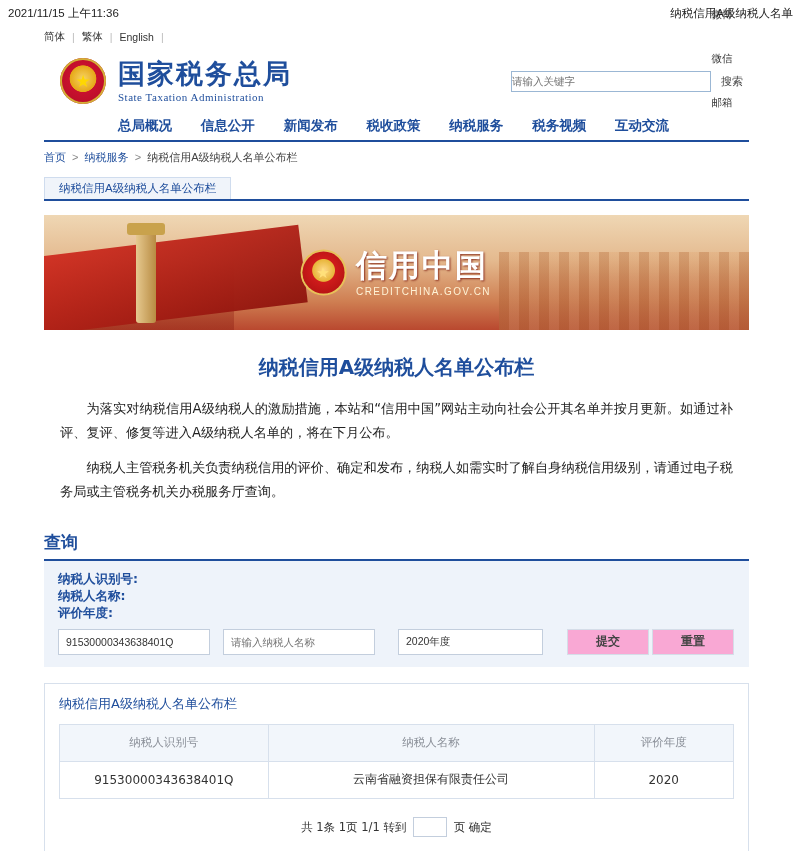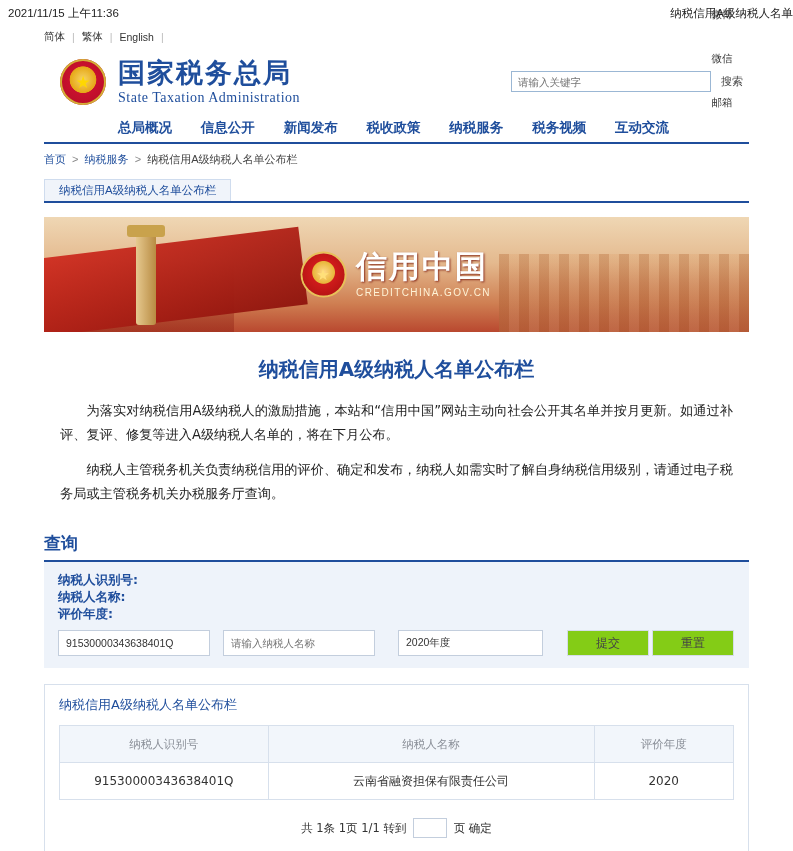--- a/index.html
+++ b/index.html
@@ -94,37 +94,37 @@
   .logo-cn {
     font-family: "DejaVu Sans", sans-serif;
     font-size: 27px;
     font-weight: bold;
     color: #1f4e9c;
     letter-spacing: 2px;
     line-height: 1.1;
   }
   .logo-en {
     font-family: "Liberation Serif", serif;
-    font-size: 14px;
+    font-size: 11px;
     color: #1f4e9c;
     letter-spacing: 0.5px;
     margin-top: 2px;
   }
   .search-box {
     margin-left: auto;
     display: flex;
     align-items: center;
     gap: 10px;
   }
   .search-input {
     width: 200px;
     height: 21px;
     border: 1px solid #9bb7d4;
     font-size: 10.5px;
-    padding: 0 6px;
+    padding: 0 0;
     color: #888;
     background: #fff;
     outline: none;
     box-sizing: border-box;
   }
   .search-btn {
     font-size: 11px;
     color: #444;
     background: none;
     border: none;
@@ -321,26 +321,27 @@
     color: #333;
     padding: 0 7px;
     box-sizing: border-box;
     outline: none;
   }
   .q-input.w1 { width: 152px; margin-right: 13px; }
   .q-input.w2 { width: 152px; margin-right: 23px; color: #9a9a9a; }
   .q-input.w3 { width: 145px; margin-right: 24px; }
   .q-btn {
     width: 82px; height: 26px;
-    background: #84cc16;
+    background: #f9a8d4;
     border: 1px solid #d5dde8;
     font-size: 12px;
     color: #444;
     cursor: pointer;
     font-family: "DejaVu Sans", sans-serif;
+    font-weight: bold;
   }
   .q-btn + .q-btn { margin-left: 3px; }
 
   
   .result-panel {
     margin: 16px 44px 0 44px;
     border: 1px solid #d7e0ec;
     background: #fff;
   }
   .result-head {

